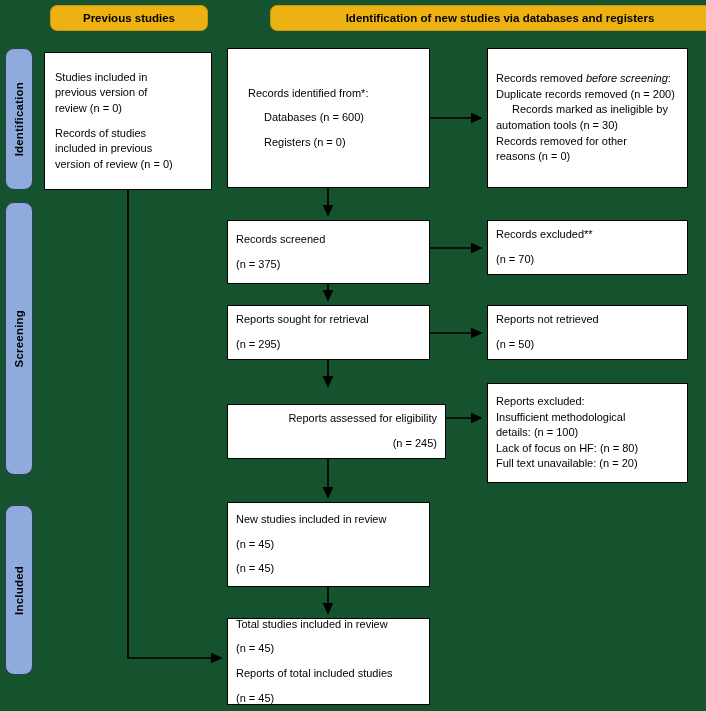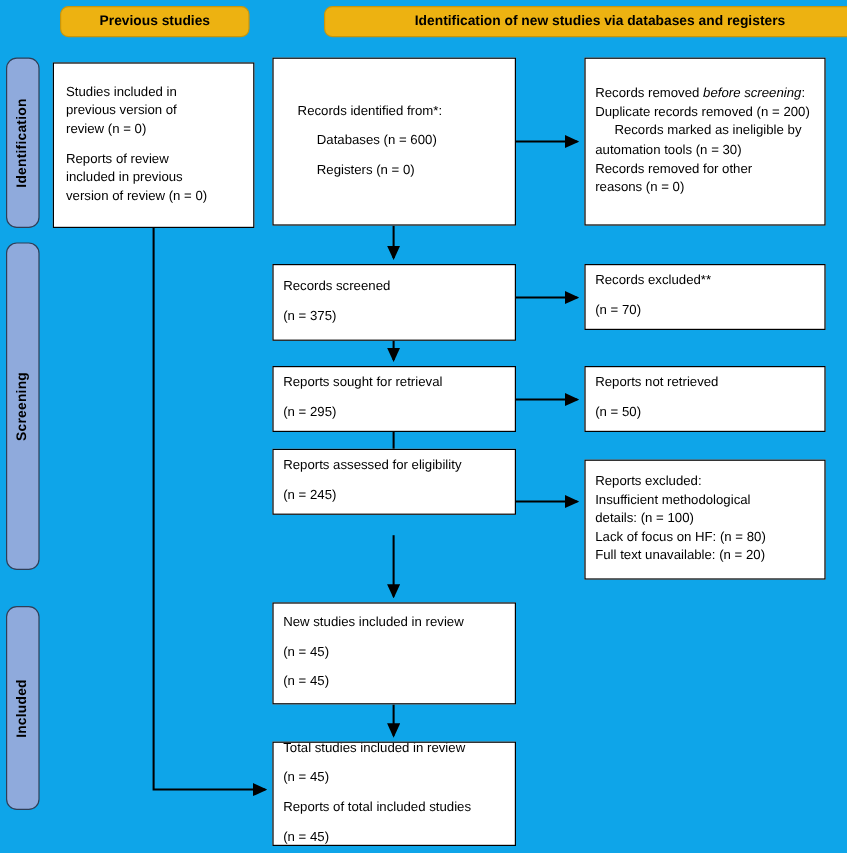--- a/index.html
+++ b/index.html
@@ -9,21 +9,21 @@
   }
   body {
     font-family: "Liberation Sans", sans-serif;
     color: #000000;
   }
   #prisma-root {
     position: relative;
     width: 706px;
     height: 711px;
     overflow: hidden;
-    background: #0ea5e9;
+    background: #14532d;
   }
 
   
   .phase-header {
     position: absolute;
     background: #EDB211;
     border: 1px solid #C8960C;
     border-radius: 7px;
     display: flex;
     align-items: center;
@@ -140,21 +140,21 @@
   </div>
 
   <div class="stage-rail" style="left:5px; top:505px; width:28px; height:170px;">
     <span>Included</span>
   </div>
 
   <div class="flow-box centered-block" style="left:44px; top:52px; width:168px; height:138px; padding-left:10px;">
     <span class="ln">Studies included in</span>
     <span class="ln">previous version of</span>
     <span class="ln">review (n = 0)</span>
-    <span class="ln gap-before">Reports of review</span>
+    <span class="ln gap-before">Records of studies</span>
     <span class="ln">included in previous</span>
     <span class="ln">version of review (n = 0)</span>
   </div>
 
   <div class="flow-box centered-block" style="left:227px; top:48px; width:203px; height:140px; padding-left:20px;">
     <span class="ln">Records identified from*:</span>
     <span class="ln gap-before indent">Databases (n = 600)</span>
     <span class="ln gap-before indent">Registers (n = 0)</span>
   </div>
 
@@ -180,21 +180,21 @@
   <div class="flow-box centered-block" style="left:227px; top:305px; width:203px; height:55px;">
     <span class="ln">Reports sought for retrieval</span>
     <span class="ln gap-before">(n = 295)</span>
   </div>
 
   <div class="flow-box centered-block" style="left:487px; top:305px; width:201px; height:55px;justify-content:center;">
     <span class="ln">Reports not retrieved</span>
     <span class="ln gap-before">(n = 50)</span>
   </div>
 
-  <div class="flow-box centered-block" style="left:227px; top:374px; width:203px; height:55px;">
+  <div class="flow-box centered-block" style="left:227px; top:404px; width:219px; height:55px;text-align:right;">
     <span class="ln">Reports assessed for eligibility</span>
     <span class="ln gap-before">(n = 245)</span>
   </div>
 
   <div class="flow-box centered-block" style="left:487px; top:383px; width:201px; height:100px;">
     <span class="ln">Reports excluded:</span>
     <span class="ln">Insufficient methodological</span>
     <span class="ln">details: (n = 100)</span>
     <span class="ln">Lack of focus on HF: (n = 80)</span>
     <span class="ln">Full text unavailable: (n = 20)</span>

